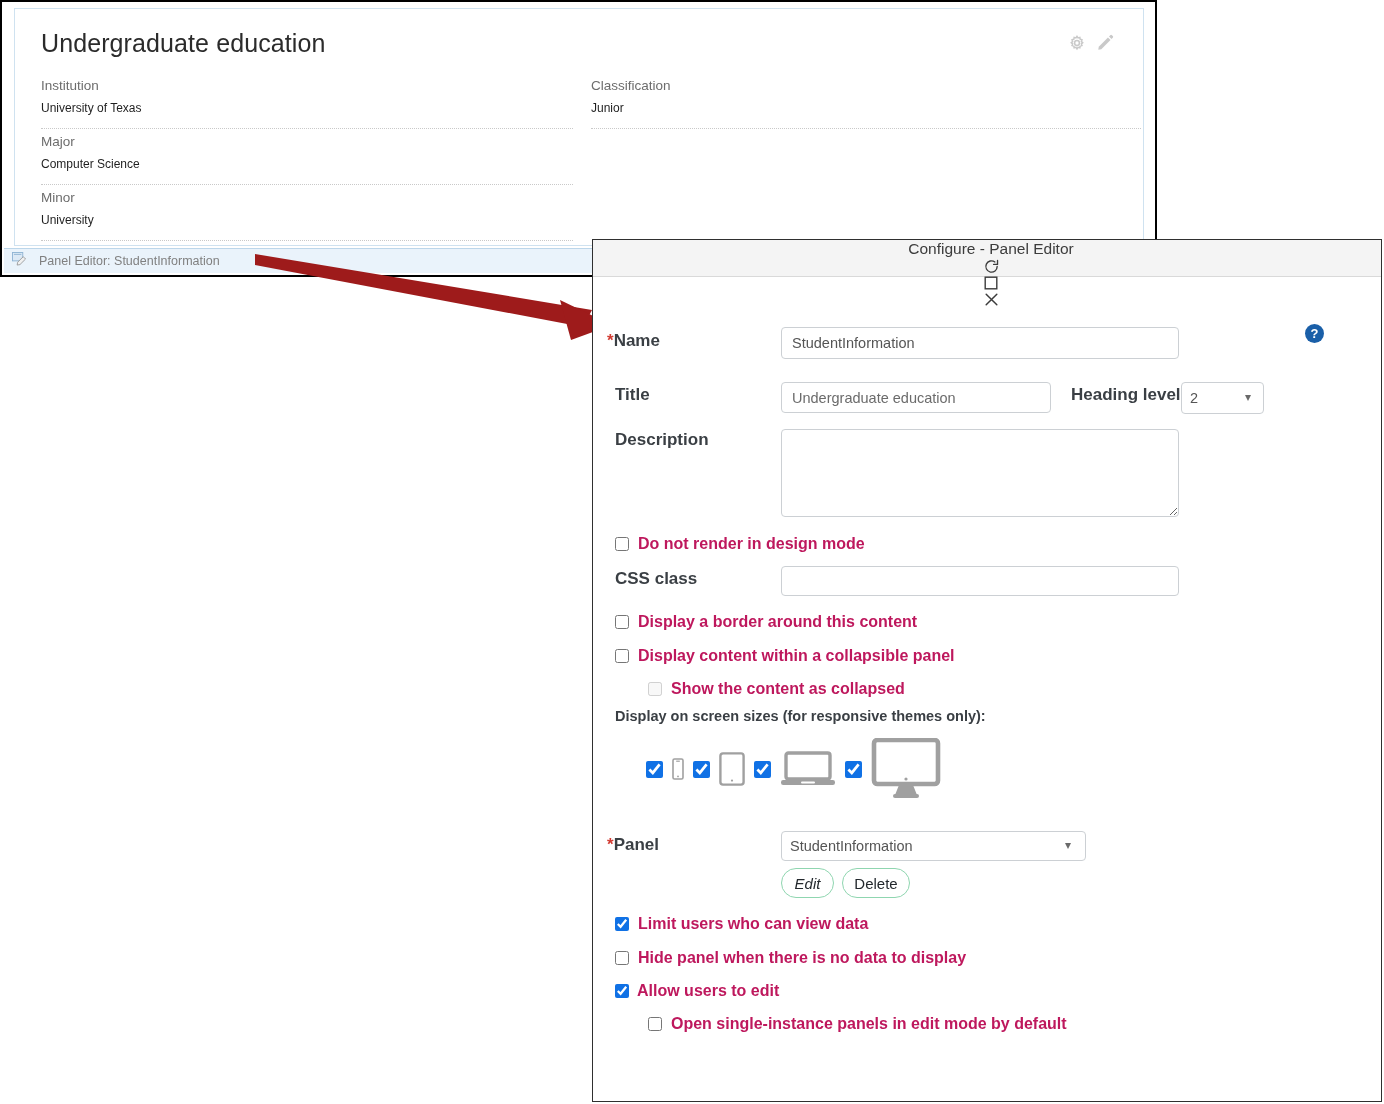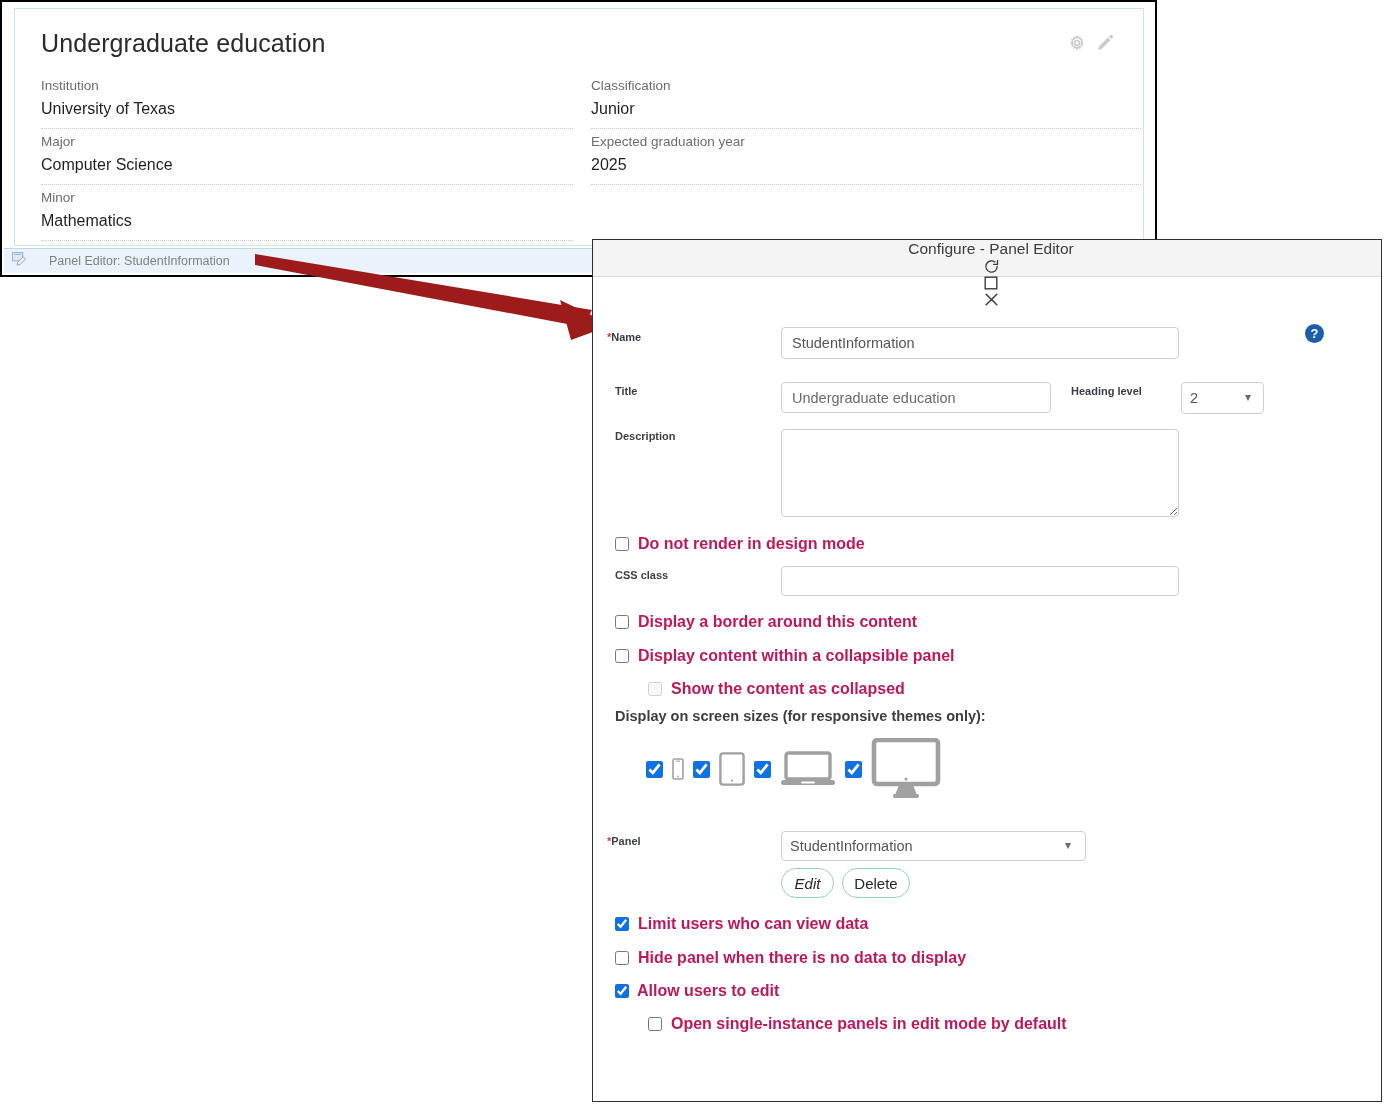--- a/index.html
+++ b/index.html
@@ -41,28 +41,28 @@
     display: flex; gap: 0px; justify-content: center;
   }
   .field-col { width: 550px; }
   .field-col.left { padding-right: 18px; }
   .field-row {
     border-bottom: 1px dotted #c9c9c9;
     padding: 3px 0 7px 0;
     height: 56px;
   }
   .field-label { font-size: 13.5px; color: #6d6d6d; line-height: 20px; }
-  .field-value { font-size: 16px; color: #1f1f1f; line-height: 25px; }
+  .field-value { font-size: 12px; color: #1f1f1f; line-height: 25px; }
 
   .status-bar {
     position: absolute; left: 2px; top: 246px;
     width: 1153px; height: 25px;
     background: #eaf3fb;
     border-top: 1px solid #bcd6ea;
-    display: flex; align-items: center; gap: 22px;
+    display: flex; align-items: center; gap: 12px;
     padding-left: 8px;
   }
   .status-bar .lbl { font-size: 12.5px; color: #808080; }
 
   
   .arrow-svg { position: absolute; left: 0; top: 0; width: 1384px; height: 1104px; pointer-events: none; }
 
   
   .dialog {
     position: absolute; left: 592px; top: 239px;
@@ -88,21 +88,21 @@
     position: absolute; right: 57px; top: 47px;
     width: 19px; height: 19px; border-radius: 50%;
     background: #1a5fa8; color: #fff;
     font-size: 13px; font-weight: bold;
     display: flex; align-items: center; justify-content: center;
     cursor: pointer;
   }
 
   .form-label {
     position: absolute;
-    font-size: 11px; color: #3a3f44; font-weight: bold;
+    font-size: 17px; color: #3a3f44; font-weight: bold;
   }
   .req-star { color: #d23b32; font-weight: bold; }
 
   .txt-input {
     position: absolute;
     border: 1px solid #ccd0d4; border-radius: 4px;
     background: #fff; font-size: 14.5px; color: #555;
     padding: 0 10px;
     font-family: "Liberation Sans", sans-serif;
   }
@@ -182,31 +182,27 @@
           <div class="field-row">
             <div class="field-label">Institution</div>
             <div class="field-value">University of Texas</div>
           </div>
           <div class="field-row">
             <div class="field-label">Major</div>
             <div class="field-value">Computer Science</div>
           </div>
           <div class="field-row">
             <div class="field-label">Minor</div>
-            <div class="field-value">Mathematics</div>
+            <div class="field-value">University</div>
           </div>
         </div>
         <div class="field-col right">
           <div class="field-row">
             <div class="field-label">Classification</div>
             <div class="field-value">Junior</div>
-          </div>
-          <div class="field-row">
-            <div class="field-label">Expected graduation year</div>
-            <div class="field-value">2025</div>
           </div>
         </div>
       </div>
     </div>
 
     <div class="status-bar">
       <span>
         <svg width="15" height="14" viewBox="0 0 16 15">
           <rect x="0.5" y="0.5" width="11" height="9" fill="#dce9f5" stroke="#8fb4d4"></rect>
           <rect x="2" y="2" width="8" height="1" fill="#8fb4d4"></rect>

